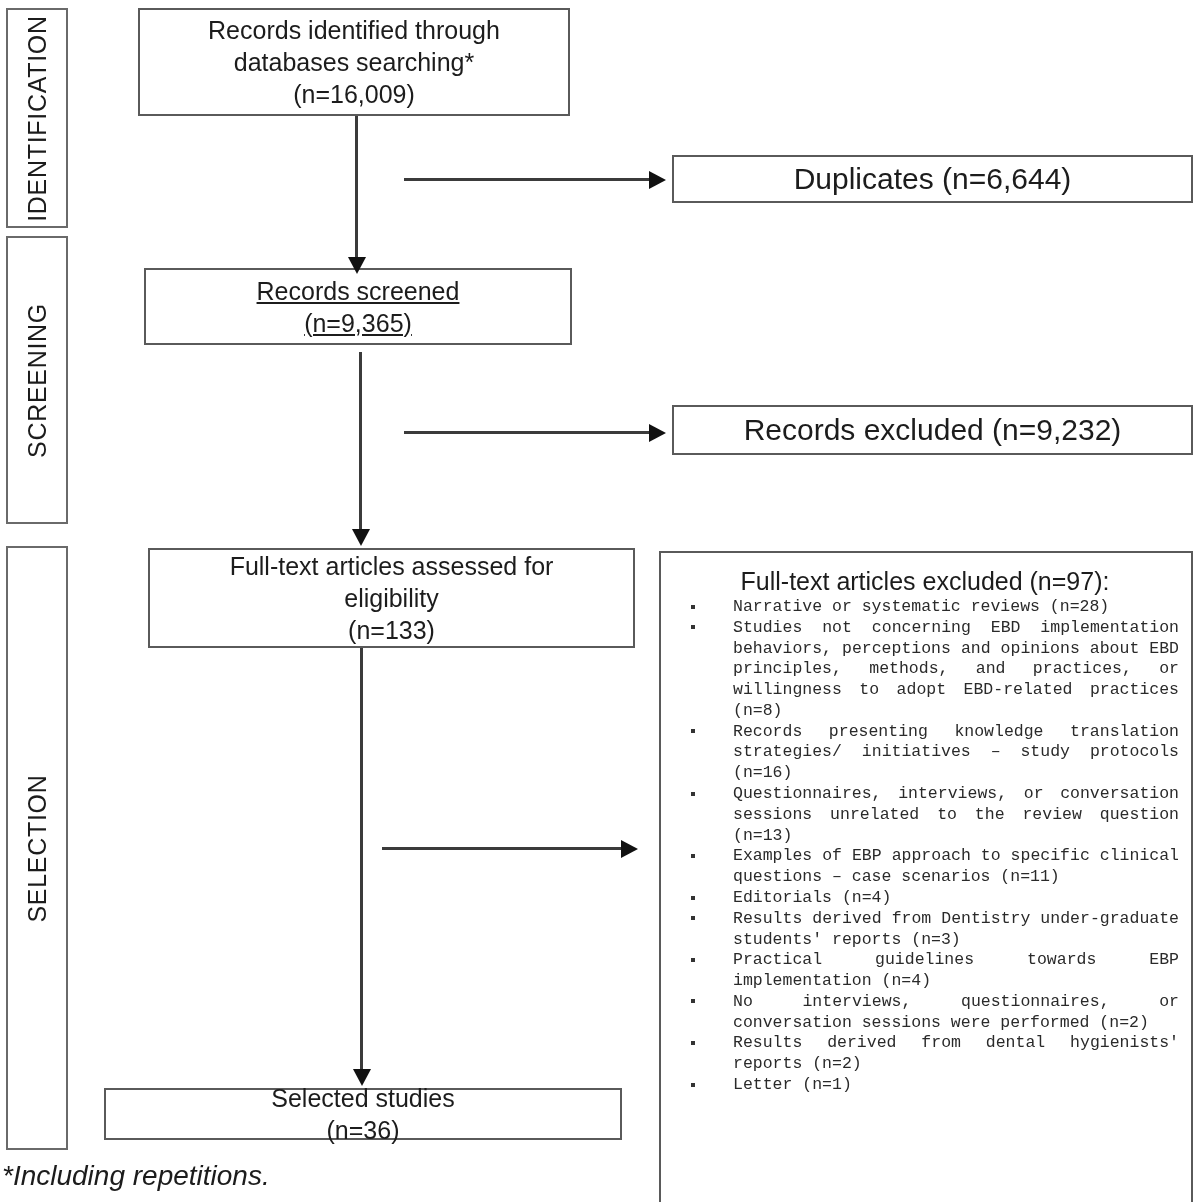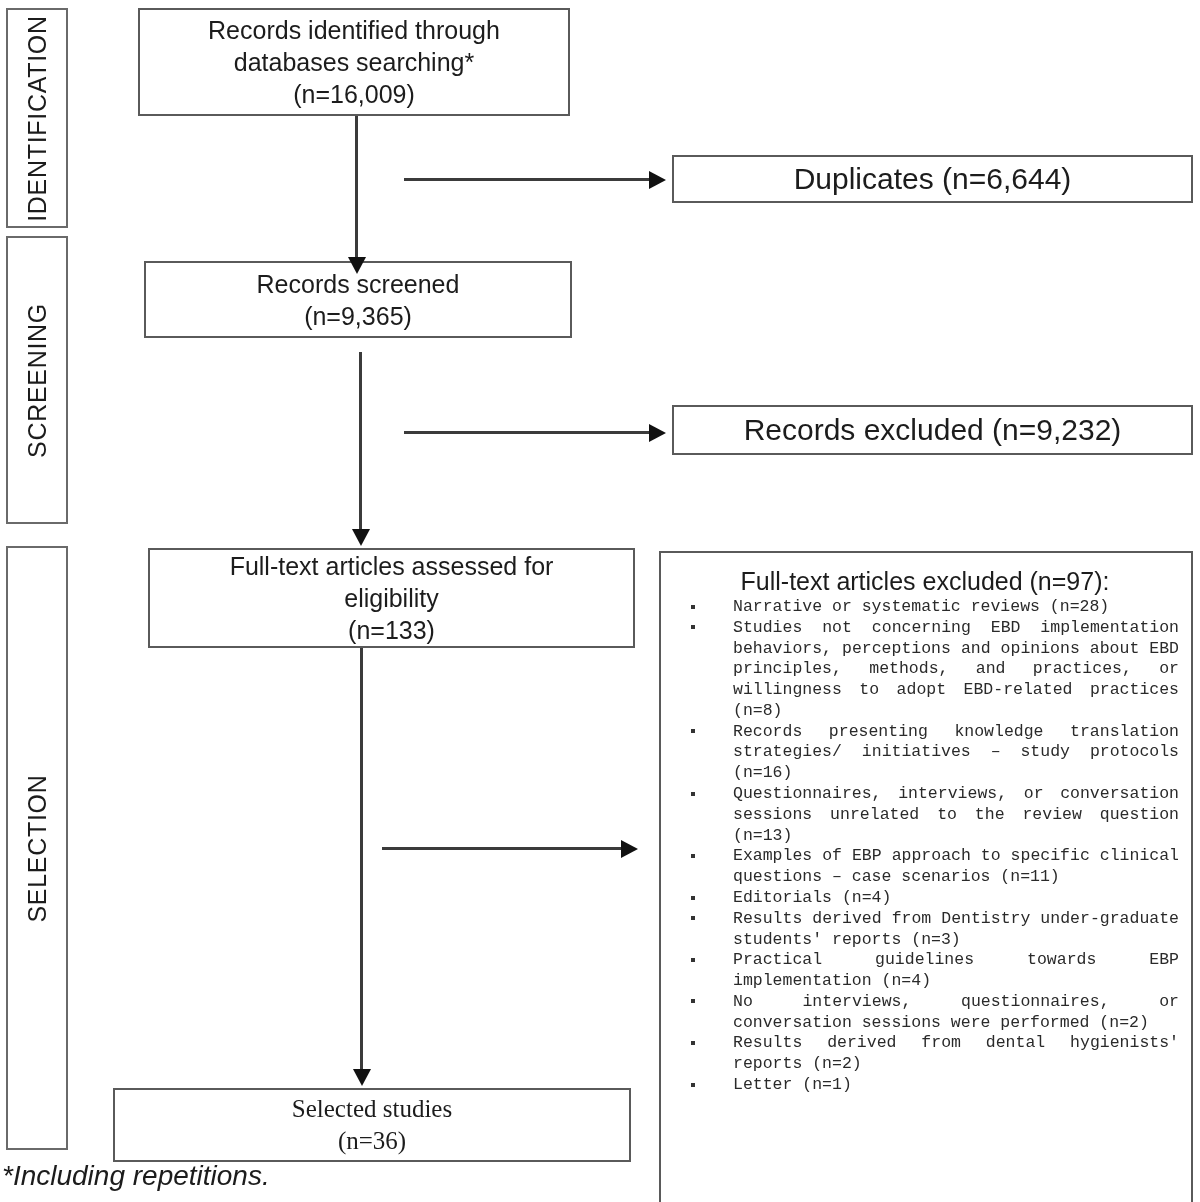--- a/index.html
+++ b/index.html
@@ -167,36 +167,36 @@
   </div>
 
   <div class="box flow-text" style="left:138px; top:8px; width:432px; height:108px;">
     <div class="lines">
       <div>Records identified through</div>
       <div>databases searching*</div>
       <div>(n=16,009)</div>
     </div>
   </div>
 
-  <div class="box flow-text" style="left:144px; top:261px; width:428px; height:77px;">
+  <div class="box flow-text" style="left:144px; top:268px; width:428px; height:77px;text-decoration:underline;">
     <div class="lines">
       <div>Records screened</div>
       <div>(n=9,365)</div>
     </div>
   </div>
 
   <div class="box flow-text" style="left:148px; top:548px; width:487px; height:100px;">
     <div class="lines">
       <div>Full-text articles assessed for</div>
       <div>eligibility</div>
       <div>(n=133)</div>
     </div>
   </div>
 
-  <div class="box flow-text" style="left:113px; top:1088px; width:518px; height:74px;font-family:Liberation Serif, serif;">
+  <div class="box flow-text" style="left:104px; top:1088px; width:518px; height:52px;">
     <div class="lines">
       <div>Selected studies</div>
       <div>(n=36)</div>
     </div>
   </div>
 
   <div class="box side-text" style="left:672px; top:155px; width:521px; height:48px;">
     <div class="lines">
       <div>Duplicates (n=6,644)</div>
     </div>

